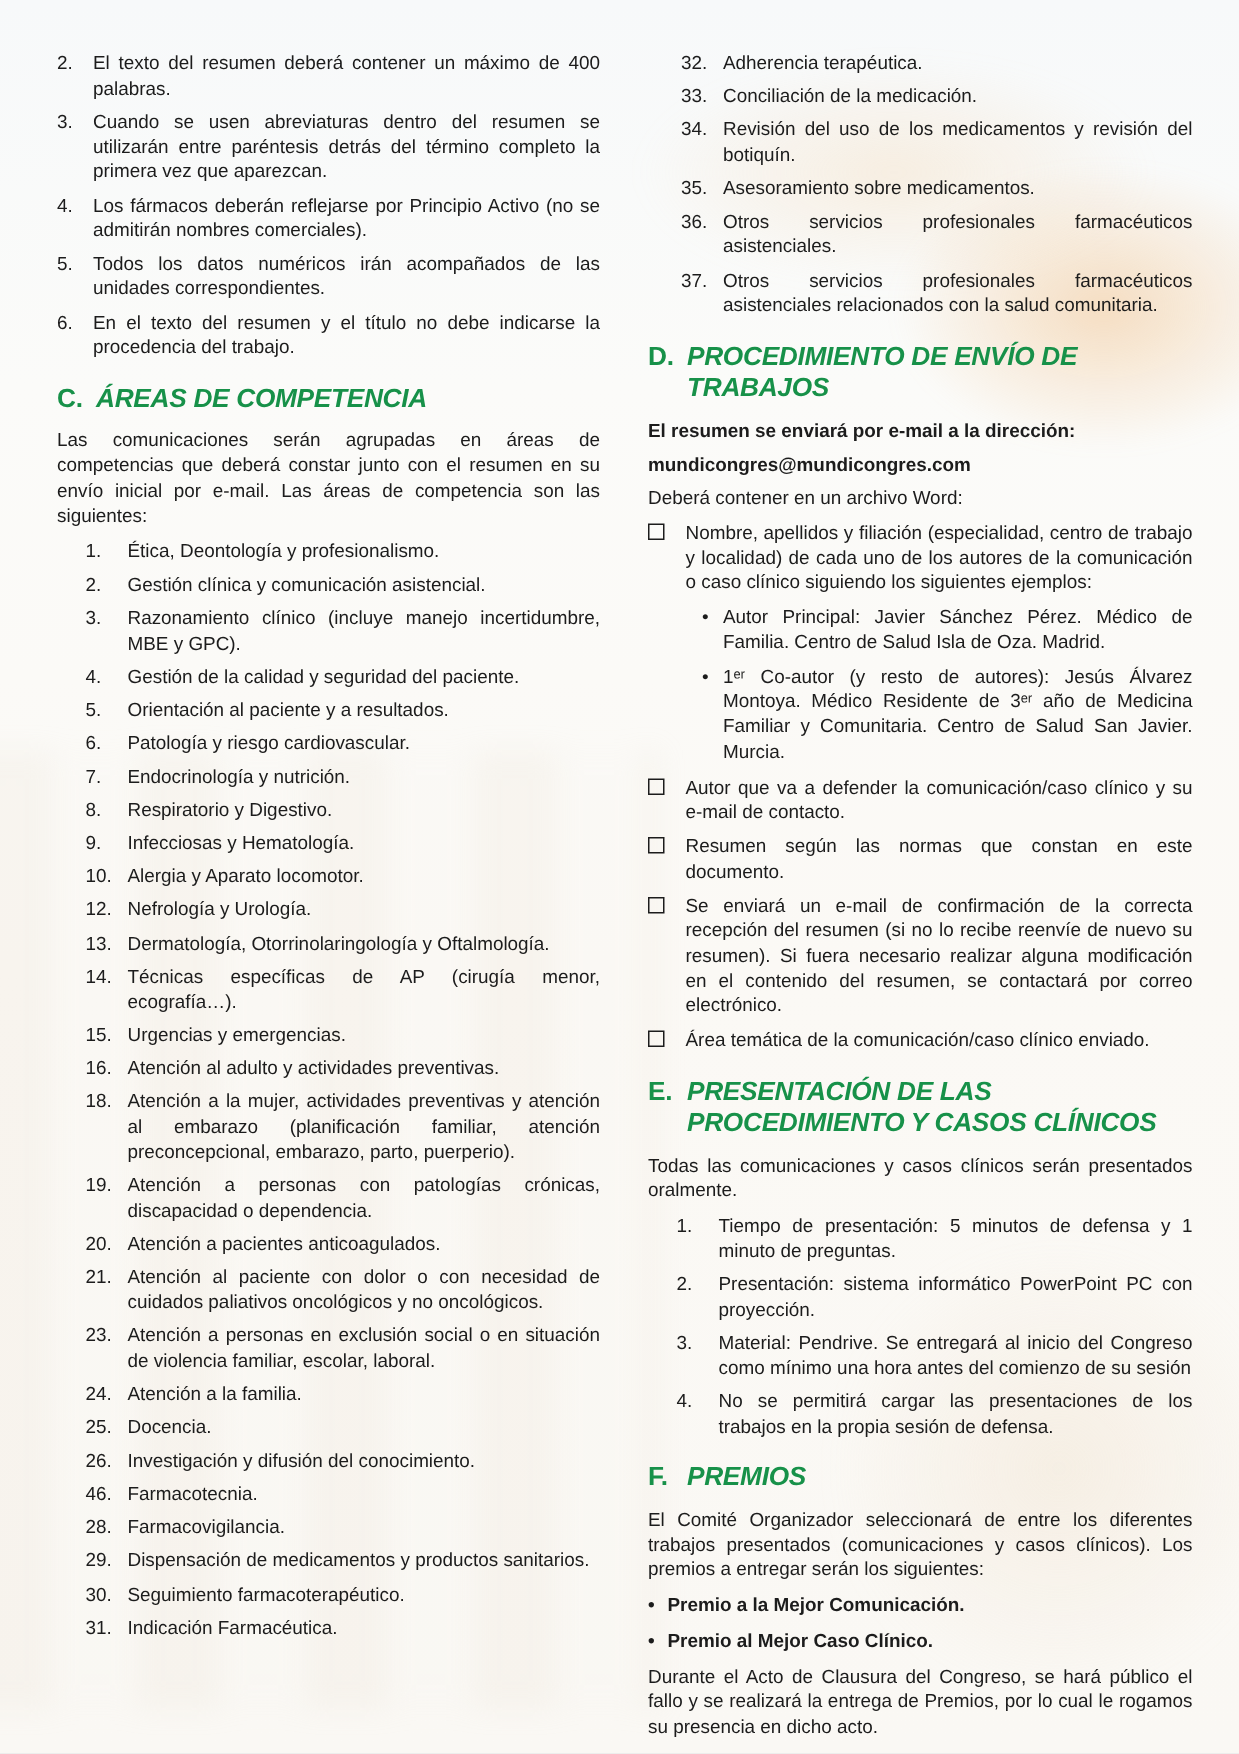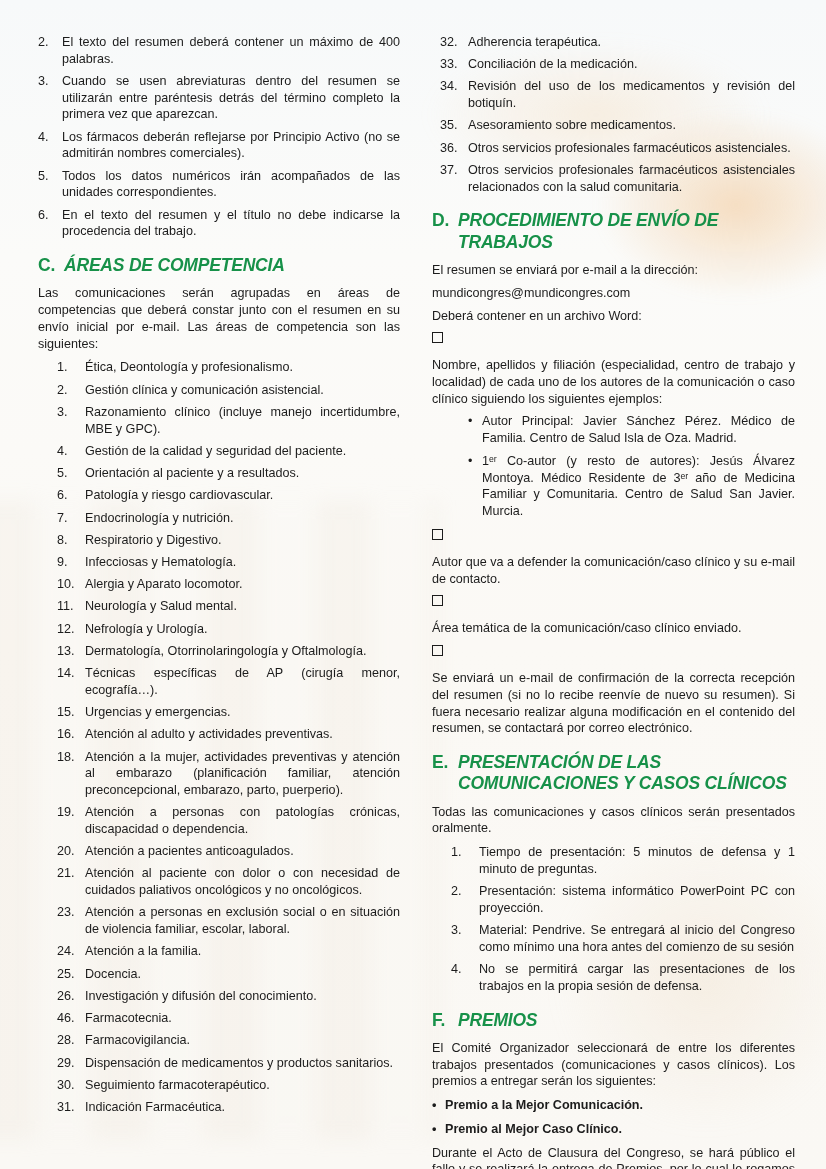--- a/index.html
+++ b/index.html
@@ -21,38 +21,38 @@
     background:repeating-linear-gradient(90deg,rgba(224,212,195,.30) 0 55px,rgba(244,239,231,.10) 55px 112px);}
   .bg-warm3{right:-30px;bottom:40px;width:300px;height:300px;
     background:radial-gradient(closest-side,rgba(238,220,196,.35),rgba(238,220,196,0));filter:blur(10px);}
 
   .content{position:relative;z-index:1;display:flex;padding:34px 31px 0 38px;}
   .col{font-size:12.6px;line-height:1.33;}
   .col-left{width:362px;margin-right:32px;flex:0 0 362px;}
   .col-right{width:363px;flex:0 0 363px;}
 
   p{margin:0 0 7px 0;text-align:justify;}
-  .bold{font-weight:normal;}
+  .bold{font-weight:bold;}
 
   
   ul.nlist{list-style:none;margin:0;padding:0;}
   ul.nlist li{display:flex;margin-bottom:5.5px;}
   ul.nlist .num{flex:0 0 24px;}
   ul.nlist .txt{flex:1;text-align:justify;}
   ul.nlist.inner{margin-left:19px;}
   ul.nlist.inner .num{flex:0 0 28px;}
 
   
   .sec-h{display:flex;font-weight:bold;font-size:17.5px;letter-spacing:-0.2px;
     margin:15px 0 9px 0;line-height:1.22;}
   .sec-h .hletter{flex:0 0 26px;}
   .sec-h .htitle{flex:1;font-style:italic;}
 
   
-  .check-row{display:flex;margin-bottom:6px;flex-direction:column;}
+  .check-row{display:flex;margin-bottom:6px;}
   .check-box-cell{flex:0 0 25px;padding-top:2px;}
   .check-box{display:block;width:9px;height:9px;border:1.3px solid #1c1c1c;}
   .check-txt{flex:1;text-align:justify;}
   ul.bullets{list-style:none;margin:2px 0 7px 36px;padding:0;}
   ul.bullets li{display:flex;margin-bottom:6px;}
   ul.bullets .bul{flex:0 0 14px;}
   ul.bullets .txt{flex:1;text-align:justify;}
 
   
   .premio-row{display:flex;font-weight:bold;margin-bottom:7px;}
@@ -151,24 +151,20 @@
           <li>
             <span class="num">9.</span>
             <span class="txt">Infecciosas y Hematología.</span>
           </li>
 
           <li>
             <span class="num">10.</span>
             <span class="txt">Alergia y Aparato locomotor.</span>
           </li>
 
-          <li>
-            <span class="num">11.</span>
-            <span class="txt">Neurología y Salud mental.</span>
-          </li>
 
           <li>
             <span class="num">12.</span>
             <span class="txt">Nefrología y Urología.</span>
           </li>
 
           <li>
             <span class="num">13.</span>
             <span class="txt">Dermatología, Otorrinolaringología y Oftalmología.</span>
           </li>
@@ -252,21 +248,21 @@
 
           <li>
             <span class="num">31.</span>
             <span class="txt">Indicación Farmacéutica.</span>
           </li>
         </ul>
     </div>
 
     <div class="col col-right">
 
-      <ul class="nlist inner" style="margin-left:8px;">
+      <ul class="nlist inner" style="margin-left:22px;">
 
           <li>
             <span class="num">32.</span>
             <span class="txt">Adherencia terapéutica.</span>
           </li>
 
           <li>
             <span class="num">33.</span>
             <span class="txt">Conciliación de la medicación.</span>
           </li>
@@ -322,32 +318,38 @@
       <div class="check-row">
         <span class="check-box-cell">
             <span class="check-box"></span>
           </span>
         <span class="check-txt">Autor que va a defender la comunicación/caso clínico y su e-mail de contacto.</span>
       </div>
       <div class="check-row">
         <span class="check-box-cell">
             <span class="check-box"></span>
           </span>
+        <span class="check-txt">Resumen según las normas que constan en este documento.</span>
+      </div>
+      <div class="check-row">
+        <span class="check-box-cell">
+            <span class="check-box"></span>
+          </span>
+        <span class="check-txt">Se enviará un e-mail de confirmación de la correcta recepción del resumen (si no lo recibe reenvíe de nuevo su resumen). Si fuera necesario realizar alguna modificación en el contenido del resumen, se contactará por correo electrónico.</span>
+      </div>
+      <div class="check-row">
+        <span class="check-box-cell">
+            <span class="check-box"></span>
+          </span>
         <span class="check-txt">Área temática de la comunicación/caso clínico enviado.</span>
-      </div>
-      <div class="check-row">
-        <span class="check-box-cell">
-            <span class="check-box"></span>
-          </span>
-        <span class="check-txt">Se enviará un e-mail de confirmación de la correcta recepción del resumen (si no lo recibe reenvíe de nuevo su resumen). Si fuera necesario realizar alguna modificación en el contenido del resumen, se contactará por correo electrónico.</span>
       </div>
 
       <div class="sec-h" style="color: rgb(23, 145, 73);">
         <span class="hletter">E.</span>
-        <span class="htitle">PRESENTACIÓN DE LAS COMUNICACIONES Y CASOS CLÍNICOS</span>
+        <span class="htitle">PRESENTACIÓN DE LAS PROCEDIMIENTO Y CASOS CLÍNICOS</span>
       </div>
 
       <p>Todas las comunicaciones y casos clínicos serán presentados oralmente.</p>
 
       <ul class="nlist inner">
 
           <li>
             <span class="num">1.</span>
             <span class="txt">Tiempo de presentación: 5 minutos de defensa y 1 minuto de preguntas.</span>
           </li>

